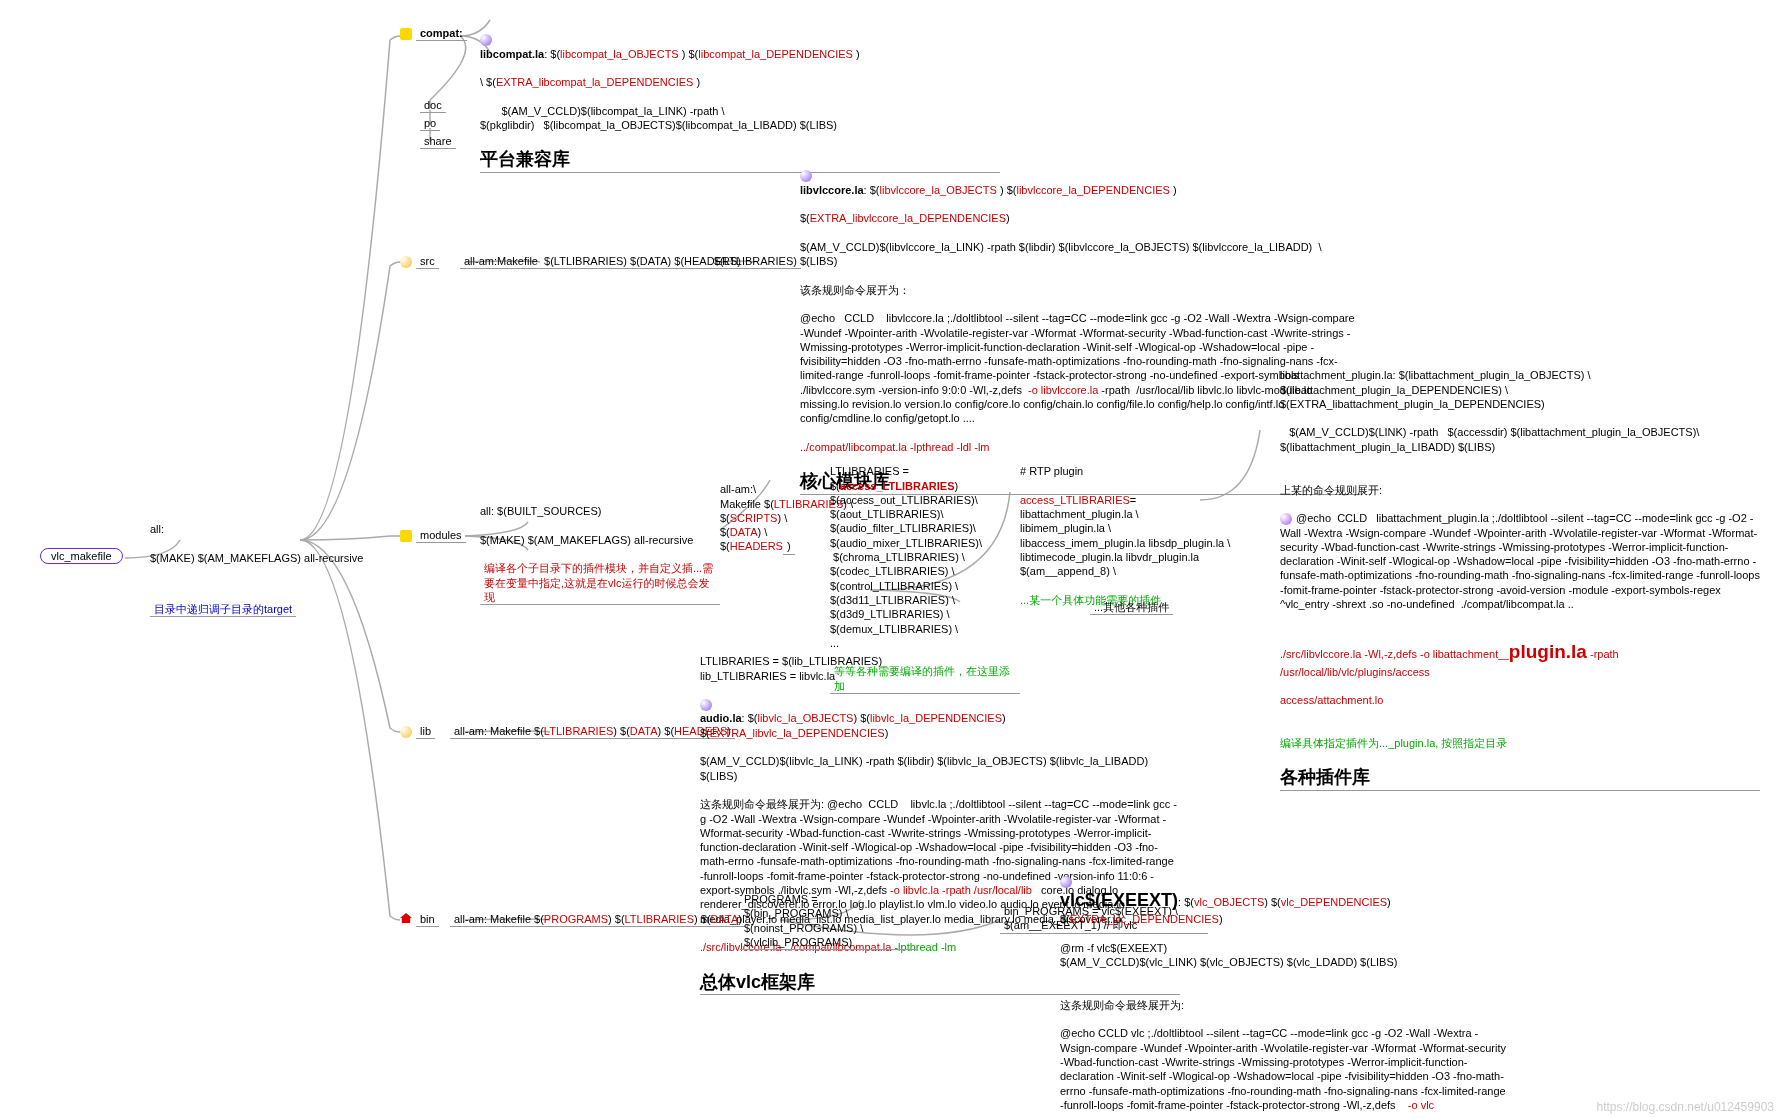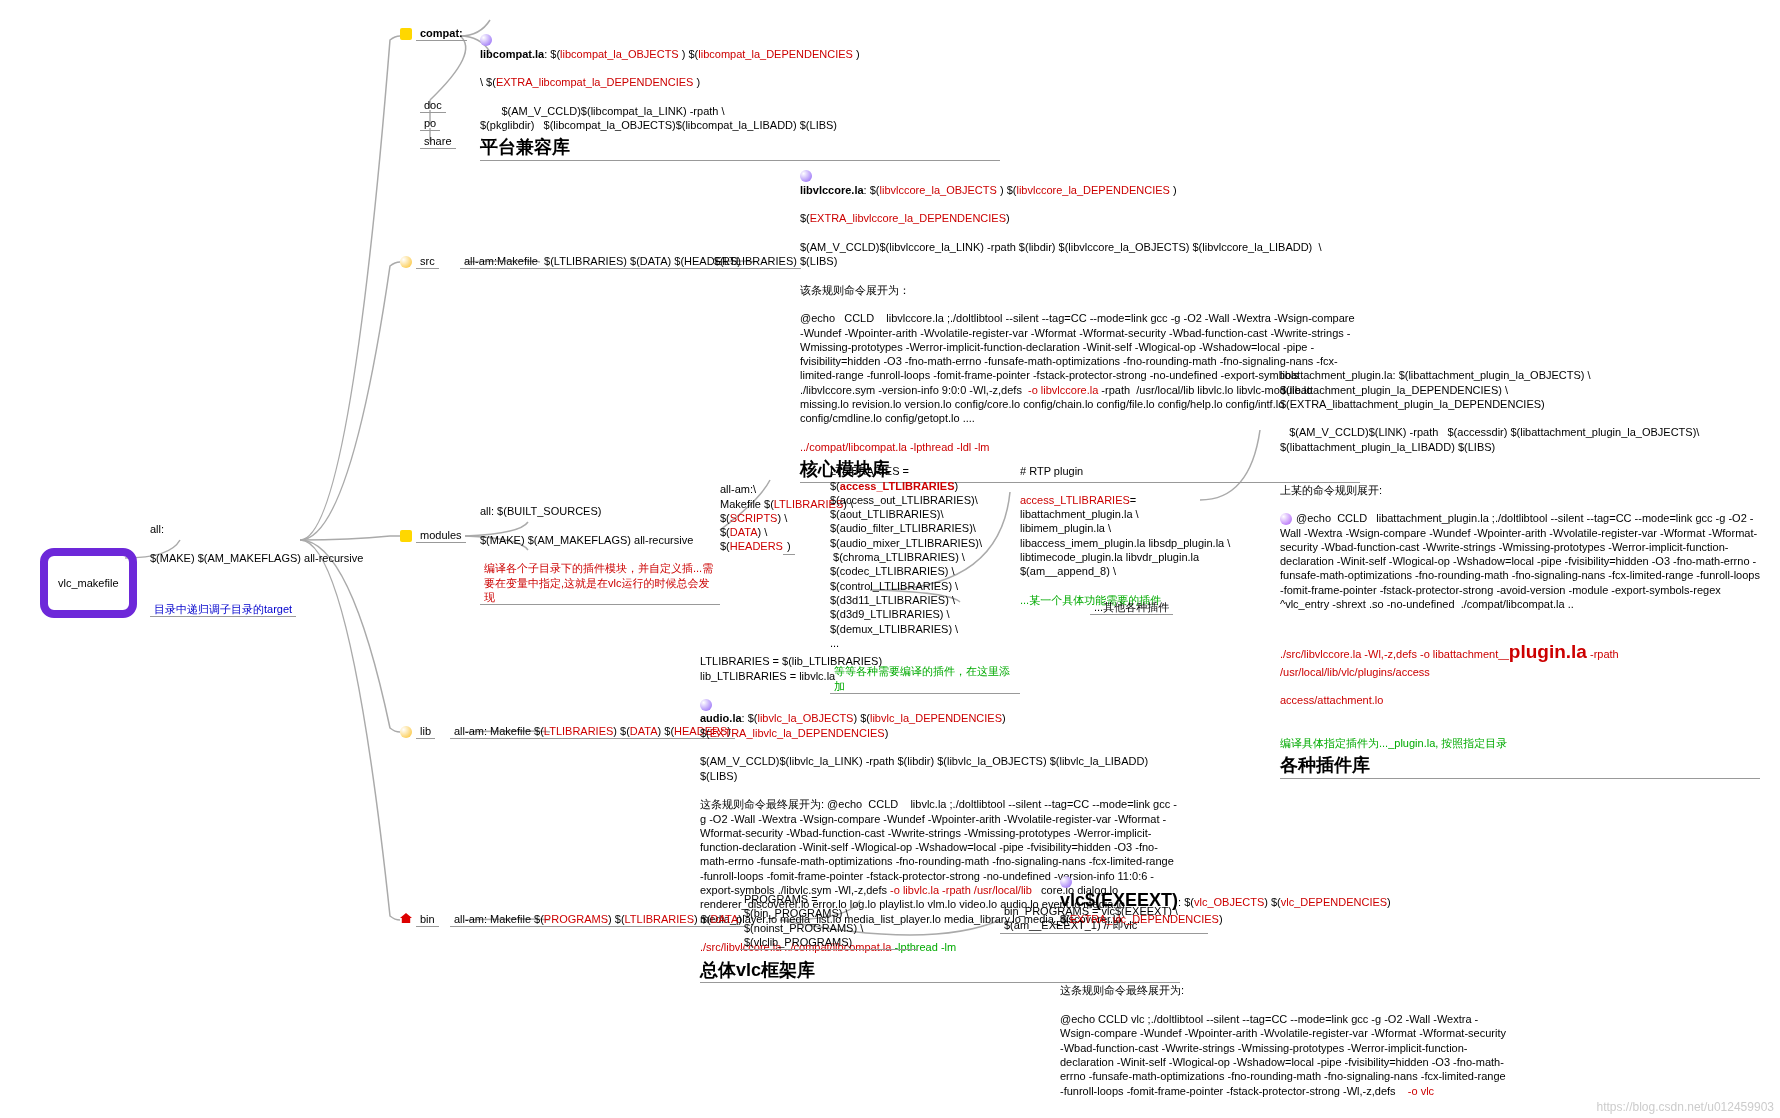--- a/index.html
+++ b/index.html
@@ -1,19 +1,19 @@
 <!DOCTYPE html>
 <html><head>
 <meta charset="utf-8">
 <style>
 body{margin:0;font-family:Arial,sans-serif;font-size:11px;background:#fff;color:#000;width:1780px;height:1118px;position:relative;overflow:hidden}
 .node{position:absolute;white-space:pre-wrap;line-height:1.3}
-.root{border:8px solid #6d28d9;border-radius:14px;padding:20px 10px}
+.root{border:1px solid #6d28d9;border-radius:14px;padding:0 10px}
 .lbl{border-bottom:1.5px solid #999;padding:0 4px;display:inline-block}
-.ttl{font-size:18px;font-weight:bold;display:block;margin-top:4px;border-bottom:1.5px solid #999}
+.ttl{font-size:18px;font-weight:bold;display:block;margin-top:16px;border-bottom:1.5px solid #999}
 .red{color:#c00}
 .green{color:#0a0}
 .blue{color:#00c}
 .icon{display:inline-block;width:12px;height:12px;border-radius:50%;vertical-align:middle;margin-right:4px}
 .folder{background:#ffd700}
 .ball{background:radial-gradient(circle at 30% 30%,#fff,#8b5cf6)}
 .purpleball{background:radial-gradient(circle at 30% 30%,#fff,#a855f7)}
 .house{width:12px;height:10px;background:#d00;display:inline-block;margin-right:4px;clip-path:polygon(50% 0,100% 50%,85% 50%,85% 100%,15% 100%,15% 50%,0 50%)}
 svg{position:absolute;top:0;left:0;pointer-events:none}
 .wm{position:absolute;bottom:4px;right:6px;color:#ccc;font-size:12px}
@@ -164,20 +164,21 @@
 
 <div class="node lbl" style="left:740px;top:892px;width:170px">PROGRAMS = $(bin_PROGRAMS) \
 $(noinst_PROGRAMS) \
 $(vlclib_PROGRAMS)</div>
 <div class="node lbl" style="left:1000px;top:904px;width:200px">bin_PROGRAMS = vlc$(EXEEXT) \
 $(am__EXEEXT_1) // 即vlc</div>
 
 <div class="node" style="left:1060px;top:860px;width:450px">
 <span class="icon ball"></span>
 <span class="b" style="font-size:18px">vlc$(EXEEXT)</span><span>: $(</span><span class="red">vlc_OBJECTS</span><span>) $(</span><span class="red">vlc_DEPENDENCIES</span><span>) $(</span><span class="red">EXTRA_vlc_DEPENDENCIES</span><span>)</span><br>
-<br><br>
+<span>@rm -f vlc$(EXEEXT)
+$(AM_V_CCLD)$(vlc_LINK) $(vlc_OBJECTS) $(vlc_LDADD) $(LIBS)</span><br><br>
 <span>这条规则命令最终展开为:</span><br>
 <span>@echo CCLD vlc ;./doltlibtool --silent --tag=CC --mode=link gcc -g -O2 -Wall -Wextra -Wsign-compare -Wundef -Wpointer-arith -Wvolatile-register-var -Wformat -Wformat-security -Wbad-function-cast -Wwrite-strings -Wmissing-prototypes -Werror-implicit-function-declaration -Winit-self -Wlogical-op -Wshadow=local -pipe -fvisibility=hidden -O3 -fno-math-errno -funsafe-math-optimizations -fno-rounding-math -fno-signaling-nans -fcx-limited-range -funroll-loops -fomit-frame-pointer -fstack-protector-strong -Wl,-z,defs  </span><span class="red">  -o vlc </span><br>
 
 
 </div>
 
 <div class="wm">https://blog.csdn.net/u012459903</div>
 
 </body></html>

